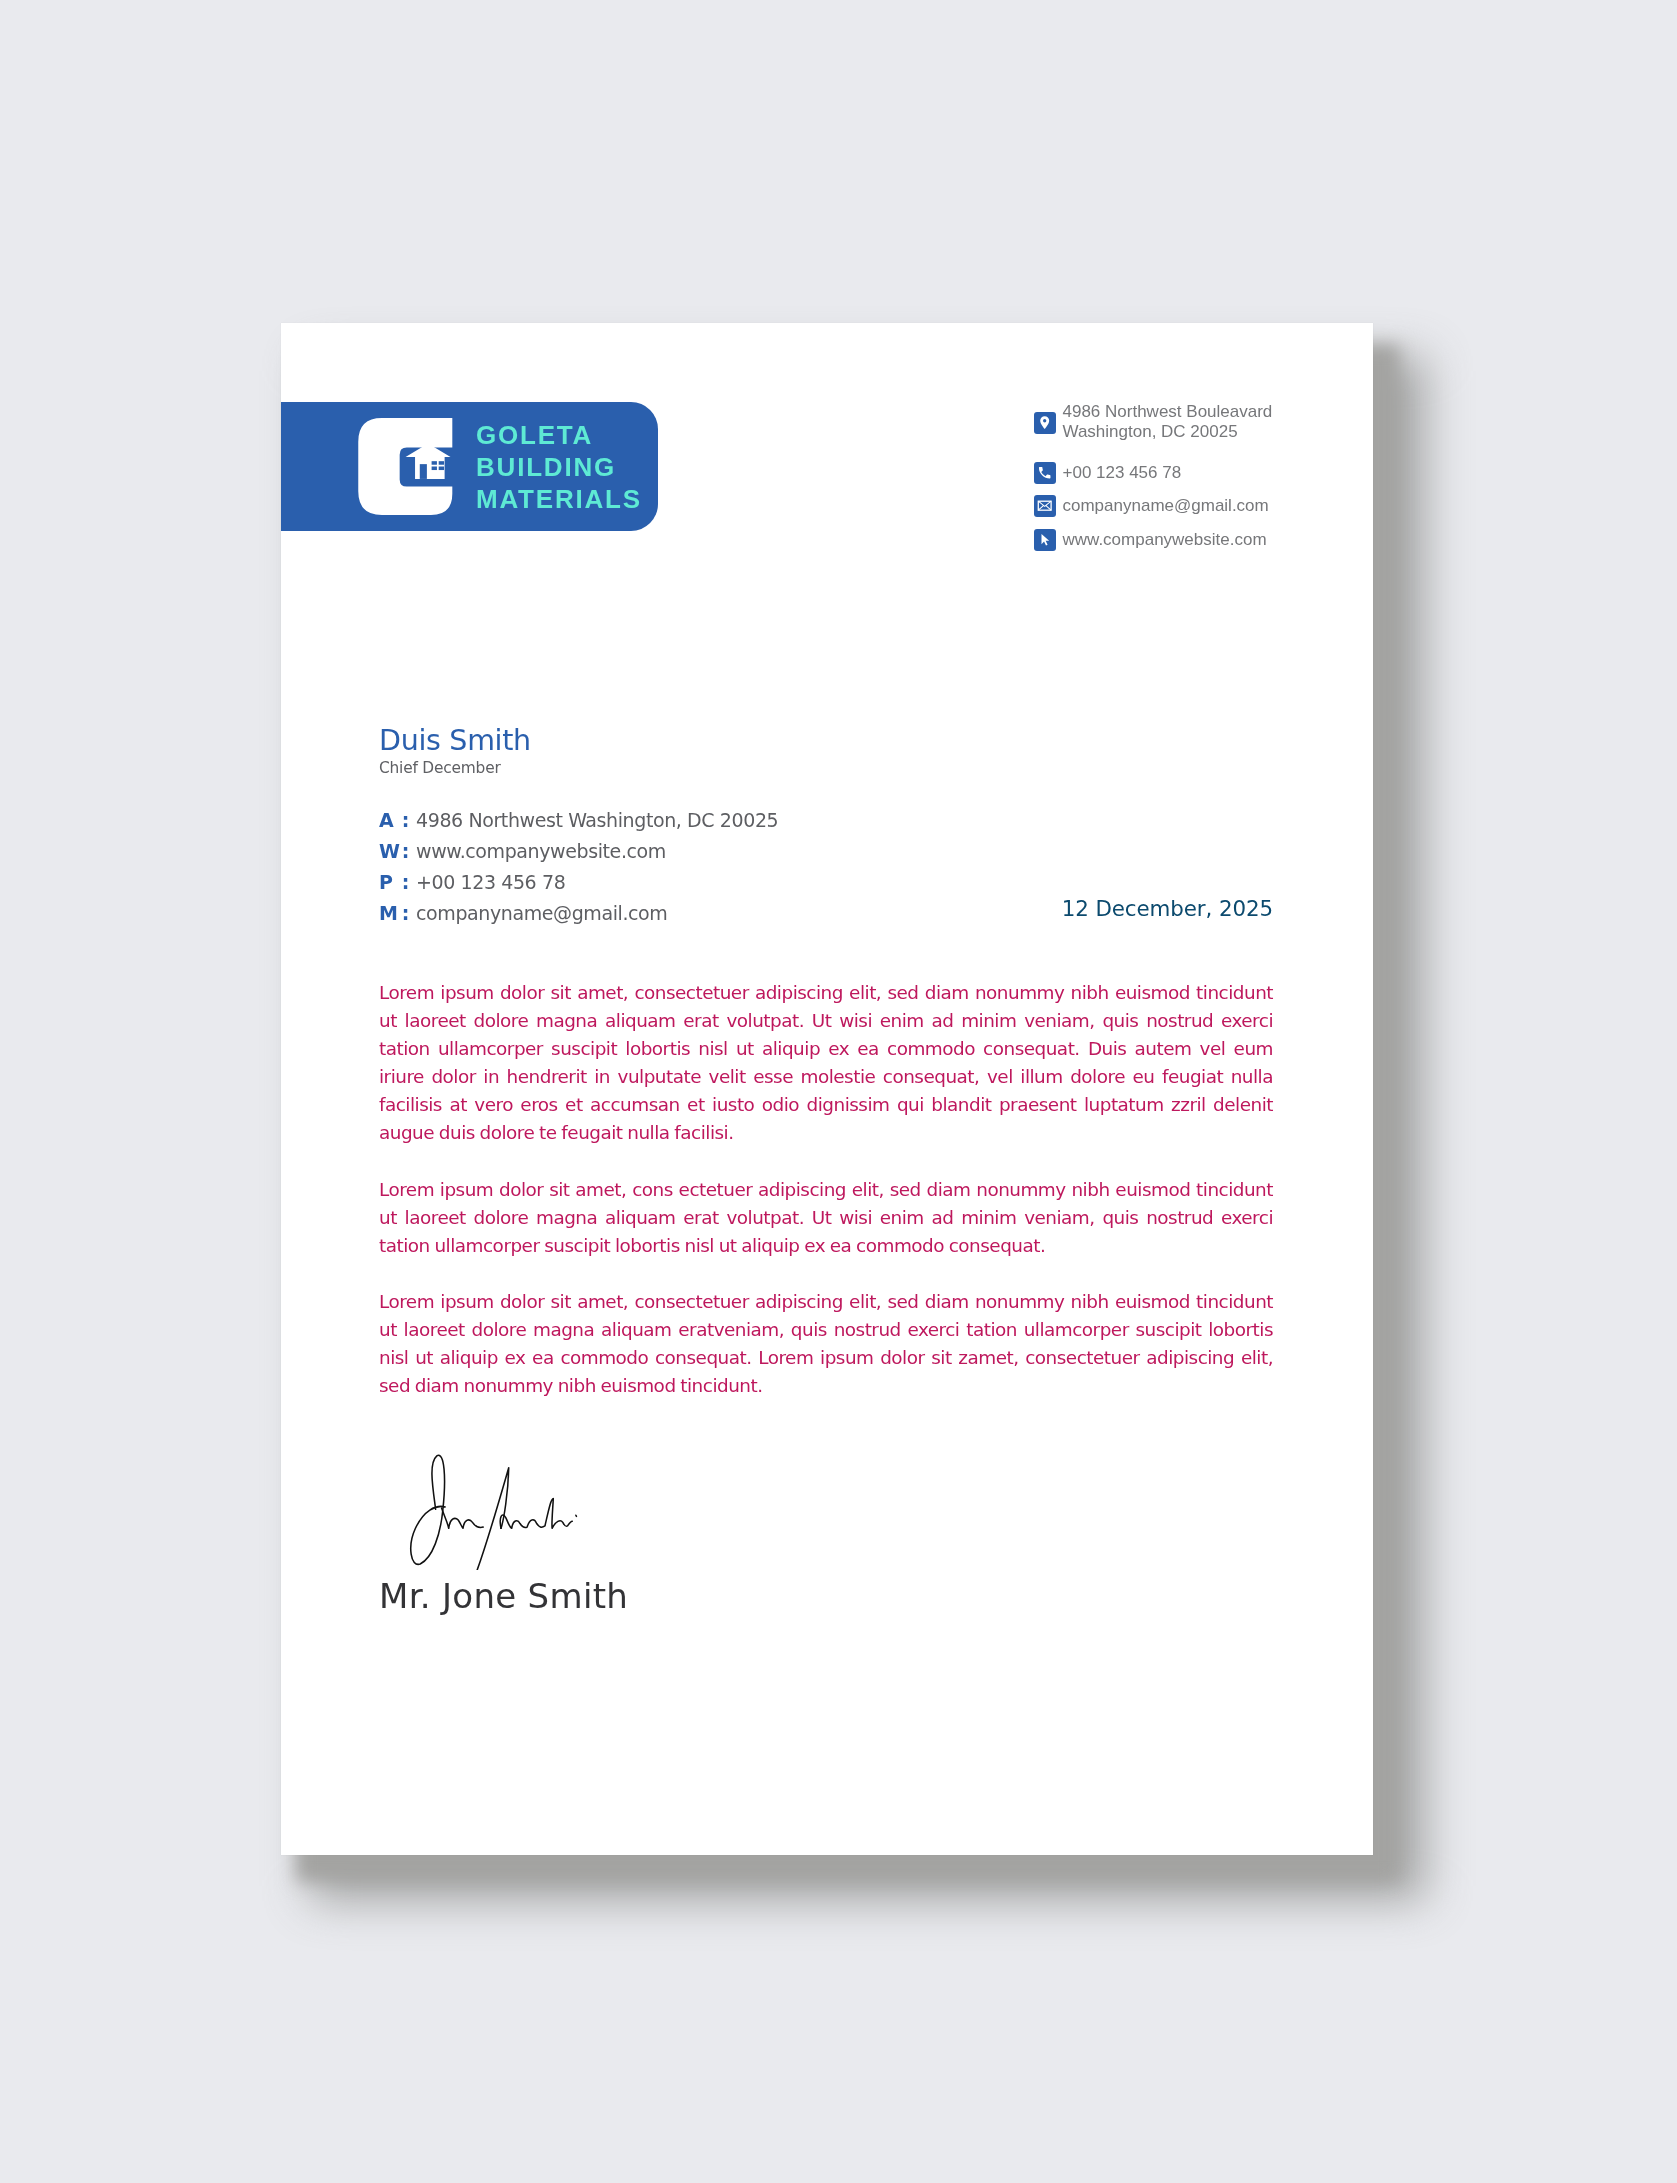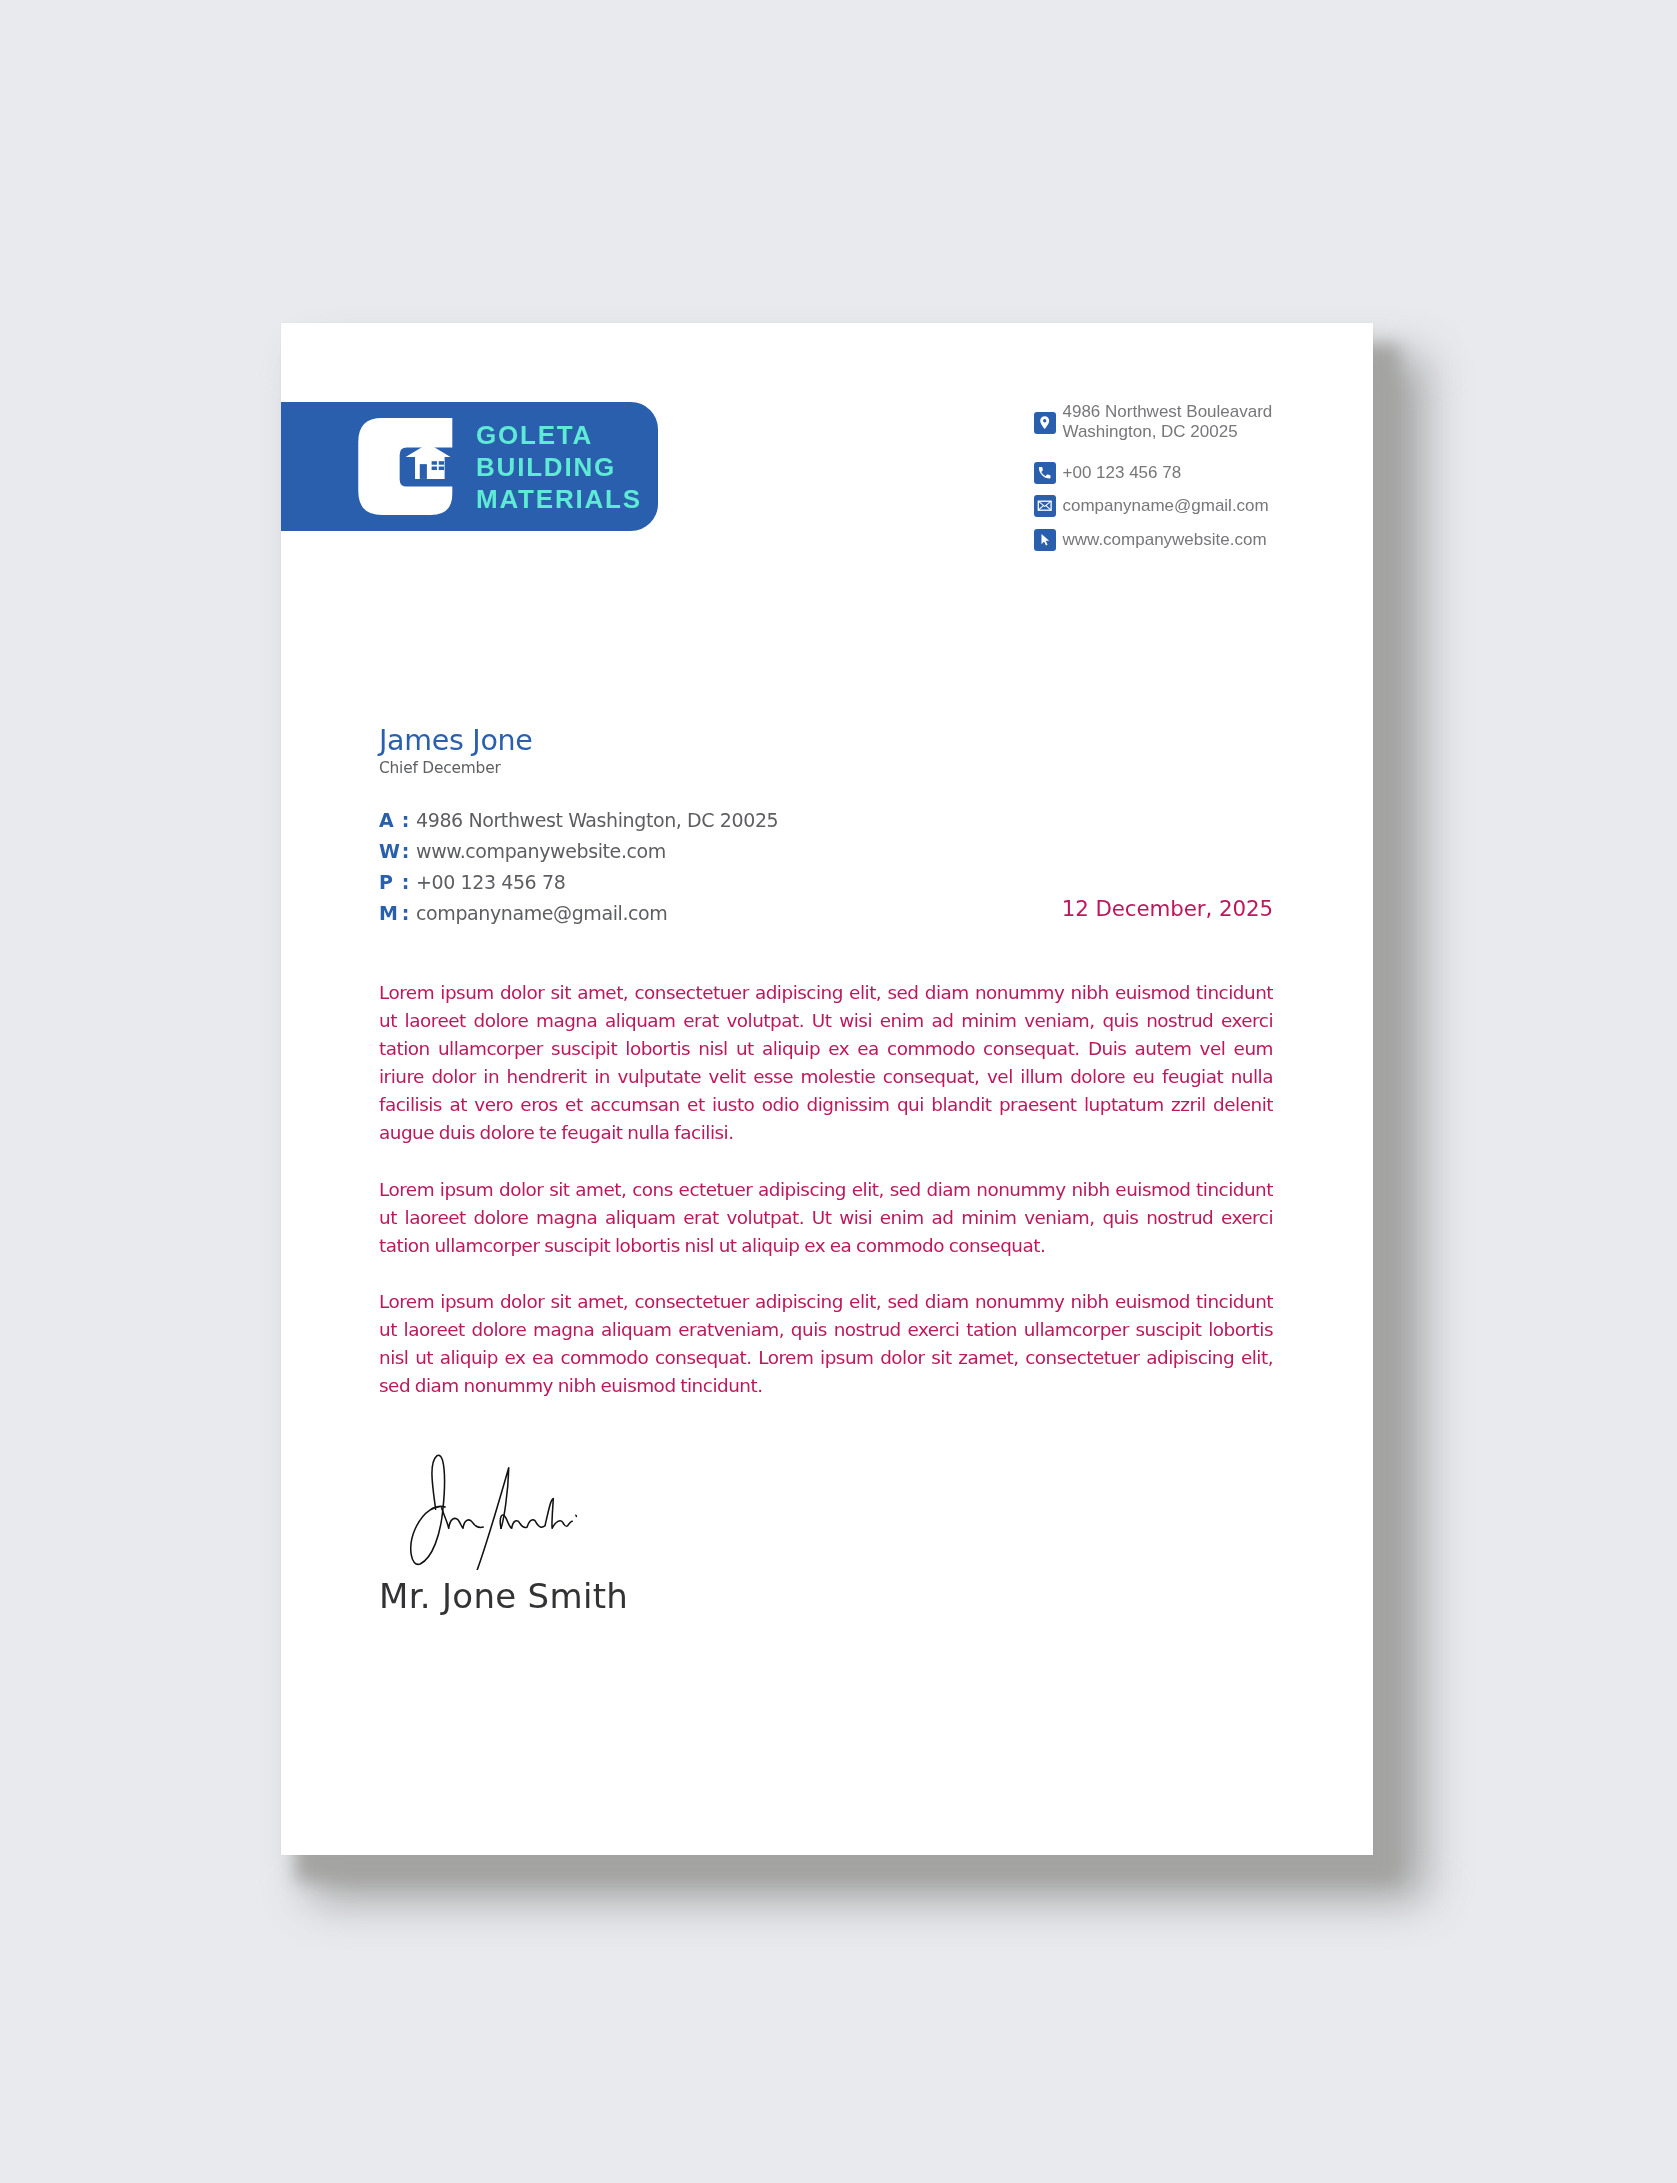--- a/index.html
+++ b/index.html
@@ -103,21 +103,21 @@
     .detail-key {
       width: 37px; font-weight: 700;
       display: inline-flex; justify-content: space-between;
       padding-right: 7.1px;
     }
     .detail-val { margin-left: 0; }
 
     .date {
       position: absolute;
       right: 100px; top: 571px;
-      font-size: 21.4px; color: #be185d;
+      font-size: 21.4px; color: #0c4a6e;
       line-height: 30px;
       letter-spacing: -0.1px;
       white-space: nowrap;
     }
 
     
     .body-text {
       position: absolute;
       left: 98px; top: 656px;
       width: 894px;
@@ -206,21 +206,21 @@
         <span class="contact-icon accent-bg" style="background: rgb(42, 95, 173);">
           <svg viewBox="0 0 24 24">
               <path d="M7 3v16l4-4 3 6 2.5-1.2-3-6H19z" fill="#fff"></path>
             </svg>
         </span>
         <span class="contact-text">www.companywebsite.com</span>
       </div>
     </div>
 
     <div class="recipient">
-      <div class="name accent-fg" style="color: rgb(42, 95, 173);">James Jone</div>
+      <div class="name accent-fg" style="color: rgb(42, 95, 173);">Duis Smith</div>
       <div class="role">Chief December</div>
     </div>
 
     <div class="details">
       <div class="detail-row">
         <span class="detail-key accent-fg" style="color: rgb(42, 95, 173);">
             <span>A</span>
             <span>:</span>
           </span>
         <span class="detail-val">4986 Northwest Washington, DC 20025</span>

